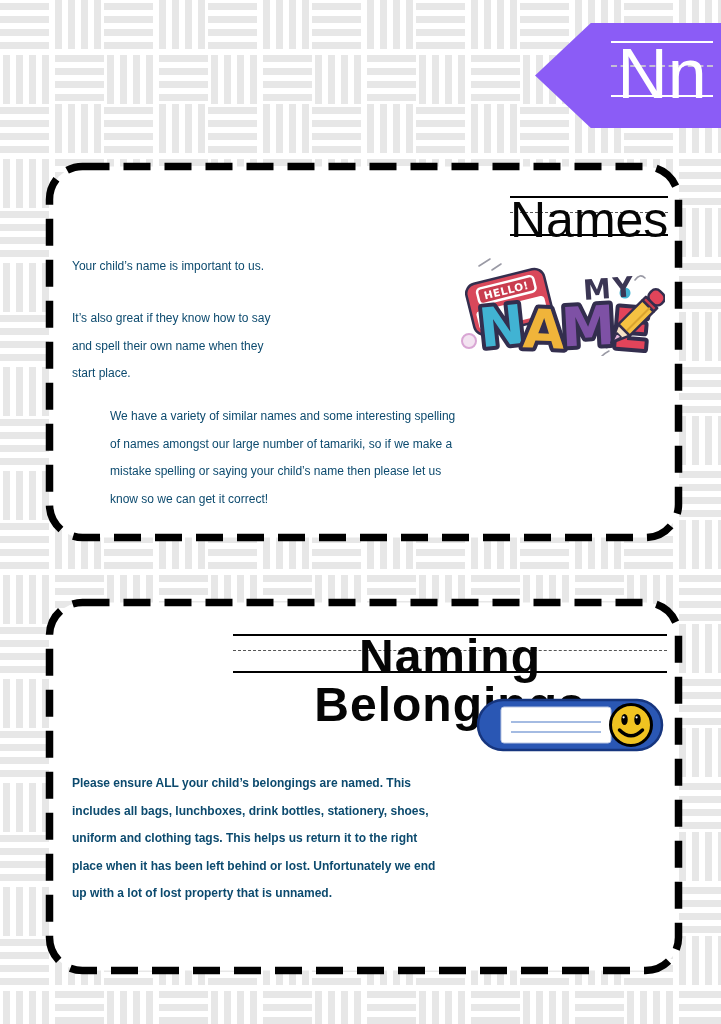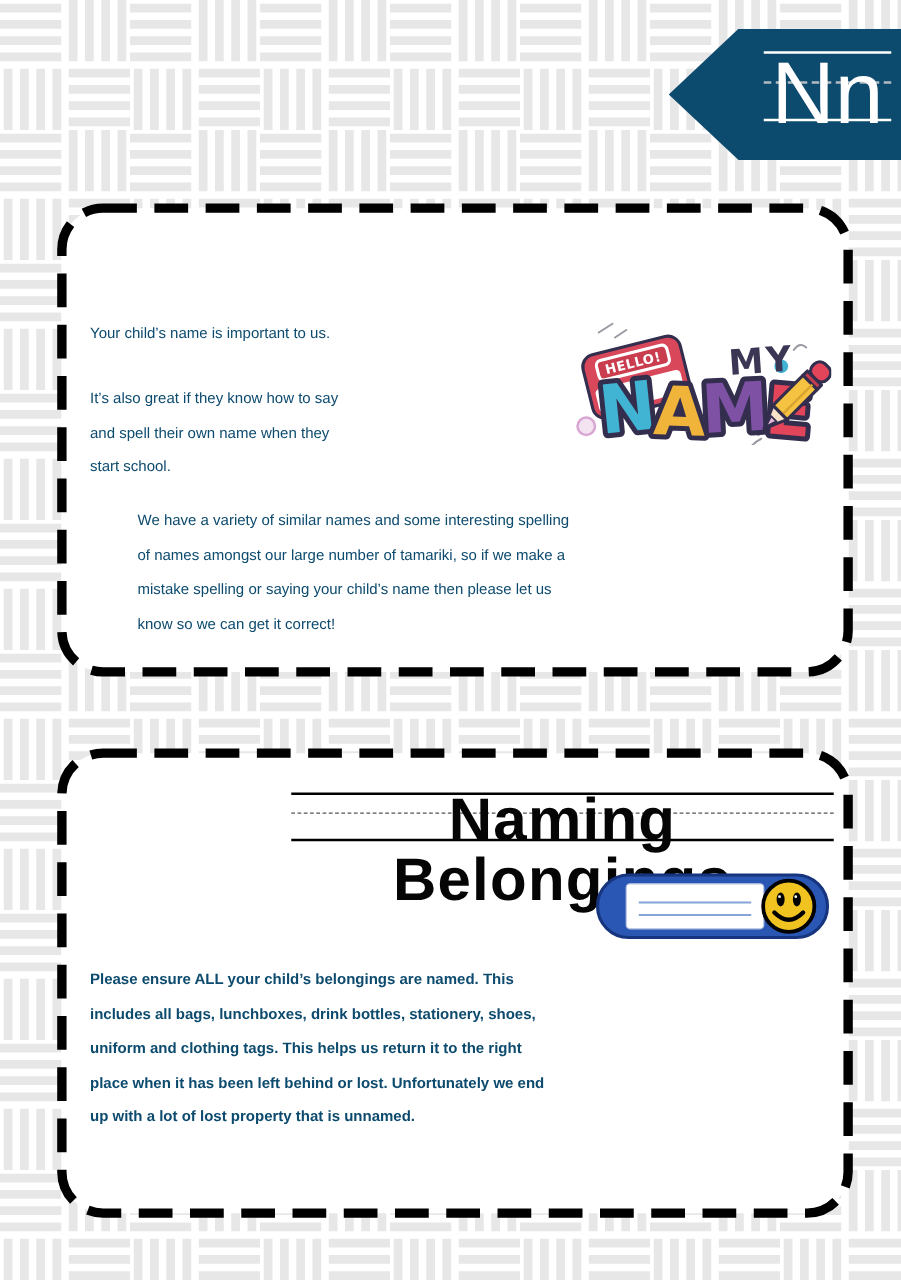--- a/index.html
+++ b/index.html
@@ -6,21 +6,21 @@
   body{
     width:721px;height:1024px;position:relative;overflow:hidden;
     background:#ffffff;
     font-family:"Liberation Sans", sans-serif;
   }
   .bg-pattern{position:absolute;top:0;left:0;z-index:0;}
 
   
   .banner{
     position:absolute;top:23px;right:0;width:186px;height:105px;
-    background:#0c4a6e;z-index:3;
+    background:#8b5cf6;z-index:3;
     -webkit-clip-path:polygon(0 50%,30% 0,100% 0,100% 100%,30% 100%);
     clip-path:polygon(0 50%,30% 0,100% 0,100% 100%,30% 100%);
   }
   .nn-block{position:absolute;top:18px;right:12px;width:94px;height:56px;}
   .nn-block .rule-top{position:absolute;top:0;left:-4px;right:-4px;border-top:2.5px solid #fff;}
   .nn-block .rule-mid{position:absolute;top:42%;left:-4px;right:-4px;border-top:2px dashed #cfcfcf;opacity:.85;}
   .nn-block .rule-bot{position:absolute;bottom:0;left:-4px;right:-4px;border-top:2.5px solid #fff;}
   .nn-block .rule-text{
     position:absolute;left:0;right:0;top:-2px;line-height:1;text-align:center;
     font-size:70px;color:#fff;letter-spacing:0;
@@ -95,25 +95,31 @@
     <div class="rule-text">Nn</div>
   </div>
 </div>
 
 <section class="card card-1">
   <svg class="card-border" width="638" height="380" viewBox="0 0 638 380" aria-hidden="true">
     <rect x="4.5" y="4.5" width="629" height="371" rx="33" fill="#ffffff" stroke="#000000" stroke-width="7.5" stroke-dasharray="27 14"></rect>
   </svg>
   <div class="card-content">
 
+    <div class="practice title-names">
+      <div class="rule-top"></div>
+      <div class="rule-mid"></div>
+      <div class="rule-bot"></div>
+      <div class="rule-text">Names</div>
+    </div>
 
     <p class="para p1">Your child’s name is important to us.</p>
     <p class="para p2">It’s also great if they know how to say
 and spell their own name when they
-start school.</p>
+start place.</p>
     <p class="para p3">We have a variety of similar names and some interesting spelling
 of names amongst our large number of tamariki, so if we make a
 mistake spelling or saying your child’s name then please let us
 know so we can get it correct!</p>
 
     <svg class="myname-illustration" width="206" height="102" viewBox="0 0 206 102" aria-hidden="true">
 
       <g stroke="#9a9aa5" stroke-width="1.6" fill="none" stroke-linecap="round">
         <path d="M20,12 L31,5"></path>
         <path d="M33,16 L42,10"></path>

